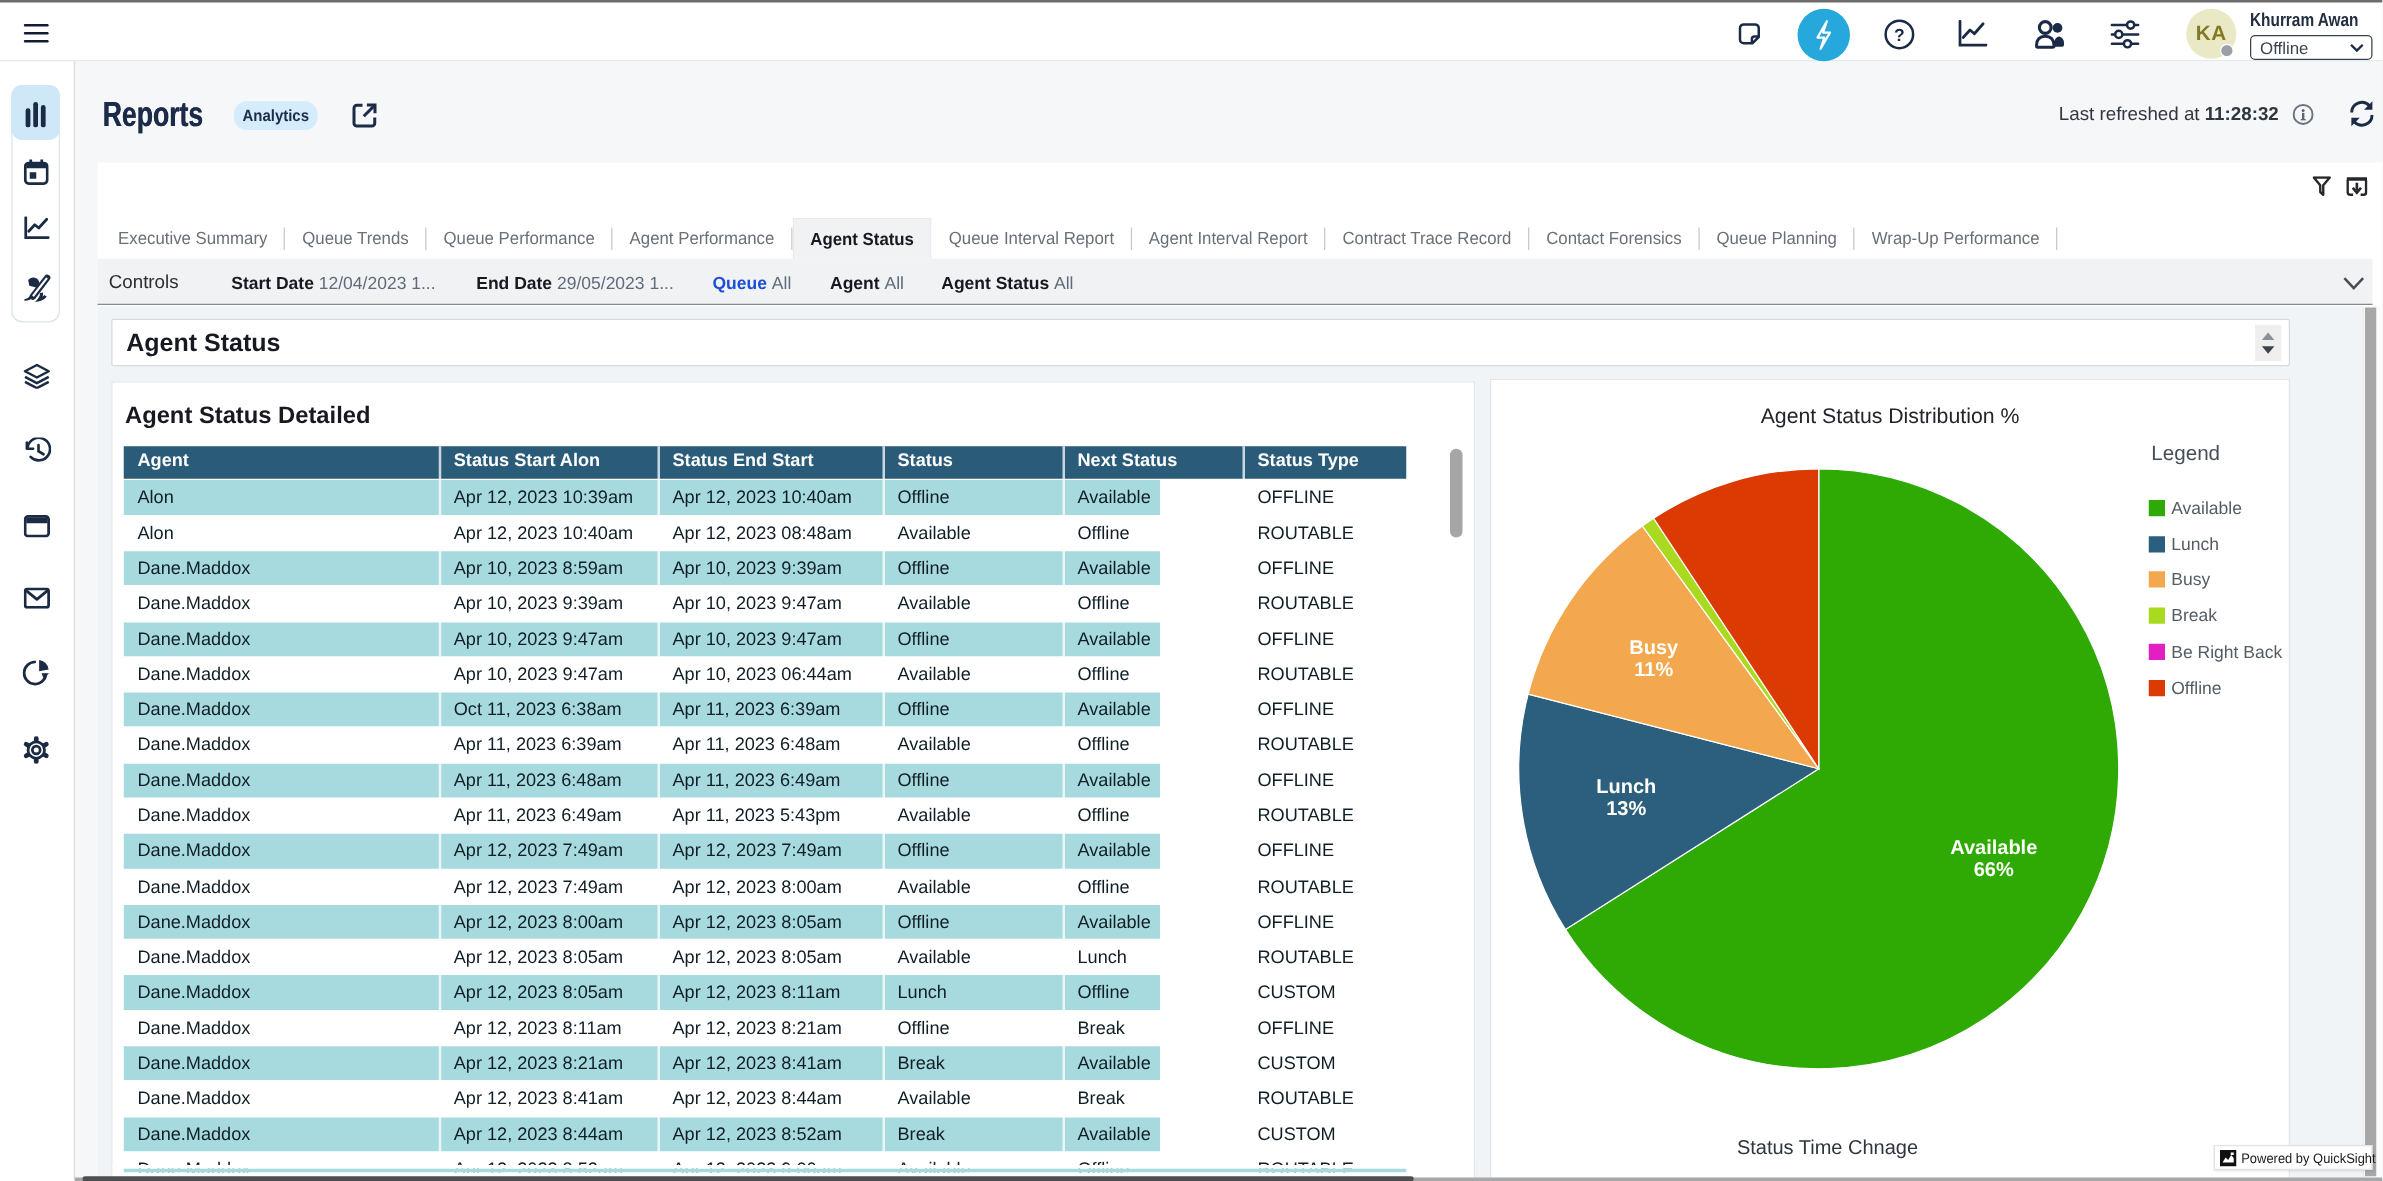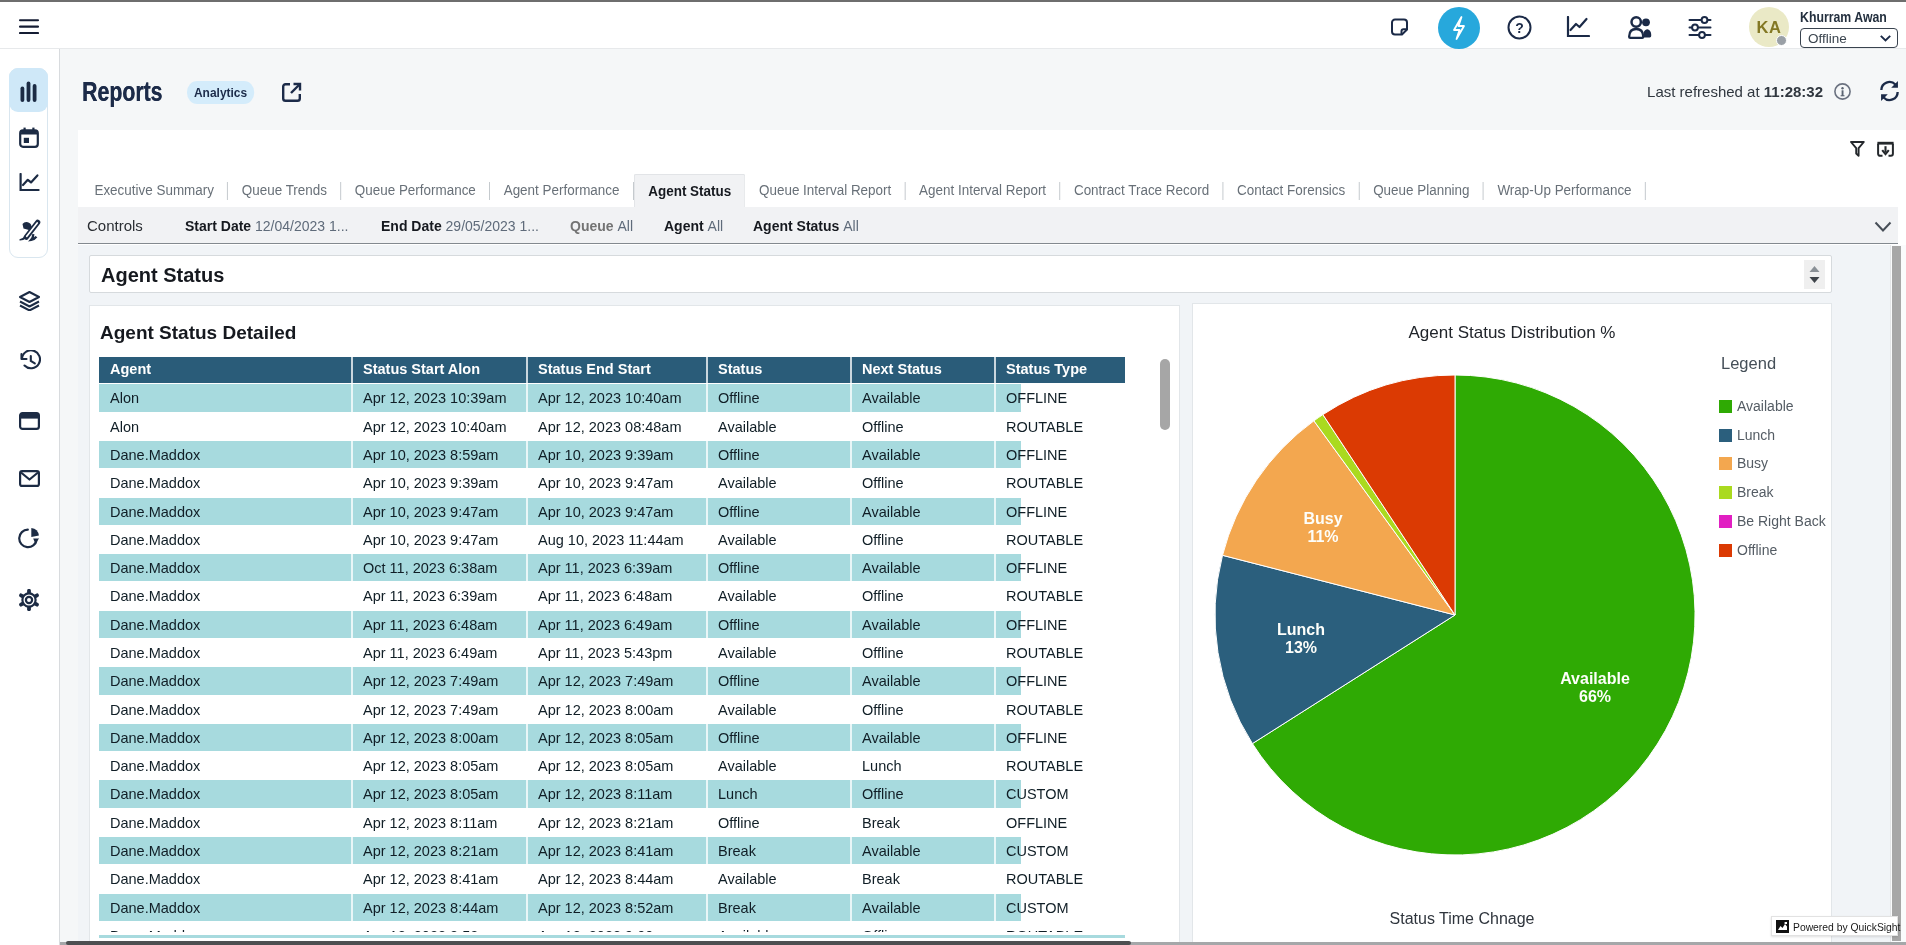--- a/index.html
+++ b/index.html
@@ -26,21 +26,21 @@
 #controls { position:absolute; left:78px; top:207px; width:1820px; height:37px; background:#f1f2f4; border-bottom:1px solid #83898f; }
 
 #sheet { position:absolute; left:78px; top:245px; width:1812px; height:700px; background:#f1f4f7; }
 #titlebox { position:absolute; left:89px; top:255px; width:1743px; height:38px; background:#fff; border:1px solid #d6dadd; border-radius:2px; }
 #titlebox .t { position:absolute; left:11px; top:8px; font-size:20px; font-weight:bold; color:#16191f; }
 #spinner { position:absolute; right:6px; top:4px; width:21px; height:29px; background:#efefef; }
 
 #panelL { position:absolute; left:89px; top:305px; width:1091px; height:640px; background:#fff; border:1px solid #e2e6e9; }
 #panelR { position:absolute; left:1192px; top:303px; width:640px; height:642px; background:#fff; border:1px solid #e2e6e9; }
 
-.tr { position:absolute; left:99px; width:922px; }
+.tr { position:absolute; left:99px; width:829px; }
 .tc { position:absolute; top:50%; transform:translateY(-50%); padding-left:11px; font-size:14.5px; color:#101e26; white-space:nowrap; overflow:hidden; }
 .hc { position:absolute; top:4px; padding-left:11px; font-size:14.5px; font-weight:bold; color:#ffffff; white-space:nowrap; }
 
 #vscroll { position:absolute; left:1890px; top:245px; width:16px; height:700px; background:#fafbfc; border-left:1px solid #e4e6e8; }
 #vthumb { position:absolute; left:1px; top:1px; width:9px; height:695px; background:#a7a7a7; }
 #hthumb { position:absolute; left:66px; top:941.2px; width:1065px; height:3.8px; background:#4d4f51; border-radius:2px; z-index:6; }
 </style></head>
 <body>
 
 <div class="abs" style="left:0;top:0;width:1906px;height:2px;background:#6e6e6e;z-index:99"></div>
@@ -228,21 +228,21 @@
     <div class="tabsep"></div>
     <div class="tab">Queue Planning</div>
     <div class="tabsep"></div>
     <div class="tab">Wrap-Up Performance</div>
     <div class="tabsep"></div>
   </div>
 <div id="controls"></div>
 <div class="abs" style="left:87px;top:217px;font-size:15px;color:#2a2e33;z-index:2">Controls</div>
 <div class="abs" style="left:185px;top:218px;font-size:14px;z-index:2"><b style="color:#16191f">Start Date</b>&nbsp;<span style="color:#5f6b7a">12/04/2023 1...</span></div>
 <div class="abs" style="left:381px;top:218px;font-size:14px;z-index:2"><b style="color:#16191f">End Date</b>&nbsp;<span style="color:#5f6b7a">29/05/2023 1...</span></div>
-<div class="abs" style="left:570px;top:218px;font-size:14px;z-index:2"><b style="color:#737373">Queue</b>&nbsp;<span style="color:#5f6b7a">All</span></div>
+<div class="abs" style="left:570px;top:218px;font-size:14px;z-index:2"><b style="color:#1d4ed8">Queue</b>&nbsp;<span style="color:#5f6b7a">All</span></div>
 <div class="abs" style="left:664px;top:218px;font-size:14px;z-index:2"><b style="color:#16191f">Agent</b>&nbsp;<span style="color:#5f6b7a">All</span></div>
 <div class="abs" style="left:753px;top:218px;font-size:14px;z-index:2"><b style="color:#16191f">Agent Status</b>&nbsp;<span style="color:#5f6b7a">All</span></div>
 <svg class="abs" style="left:1874px;top:221px;z-index:2" width="18" height="12" viewBox="0 0 18 12">
     <path d="M1.5,1.5 l7.5,8 7.5,-8" fill="none" stroke="#474e57" stroke-width="2"></path>
   </svg>
 
 <div id="sheet"></div>
 <div id="titlebox">
   <div class="t">Agent Status</div>
   <div id="spinner">
@@ -300,21 +300,21 @@
       <div class="tc" style="left:0px;width:240px">Dane.Maddox</div>
       <div class="tc" style="left:253px;width:162px">Apr 10, 2023 9:47am</div>
       <div class="tc" style="left:428px;width:167px">Apr 10, 2023 9:47am</div>
       <div class="tc" style="left:608px;width:131px">Offline</div>
       <div class="tc" style="left:752px;width:131px">Available</div>
       <div class="tc" style="left:896px;width:117px">OFFLINE</div>
     </div>
 <div class="tr" style="top:526px;height:27px;background:#ffffff">
       <div class="tc" style="left:0px;width:240px">Dane.Maddox</div>
       <div class="tc" style="left:253px;width:162px">Apr 10, 2023 9:47am</div>
-      <div class="tc" style="left:428px;width:167px">Aug 10, 2023 11:44am</div>
+      <div class="tc" style="left:428px;width:167px">Apr 10, 2023 06:44am</div>
       <div class="tc" style="left:608px;width:131px">Available</div>
       <div class="tc" style="left:752px;width:131px">Offline</div>
       <div class="tc" style="left:896px;width:117px">ROUTABLE</div>
     </div>
 <div class="tr" style="top:554px;height:27px;background:#a7dade">
       <div class="tc" style="left:0px;width:240px">Dane.Maddox</div>
       <div class="tc" style="left:253px;width:162px">Oct 11, 2023 6:38am</div>
       <div class="tc" style="left:428px;width:167px">Apr 11, 2023 6:39am</div>
       <div class="tc" style="left:608px;width:131px">Offline</div>
       <div class="tc" style="left:752px;width:131px">Available</div>

